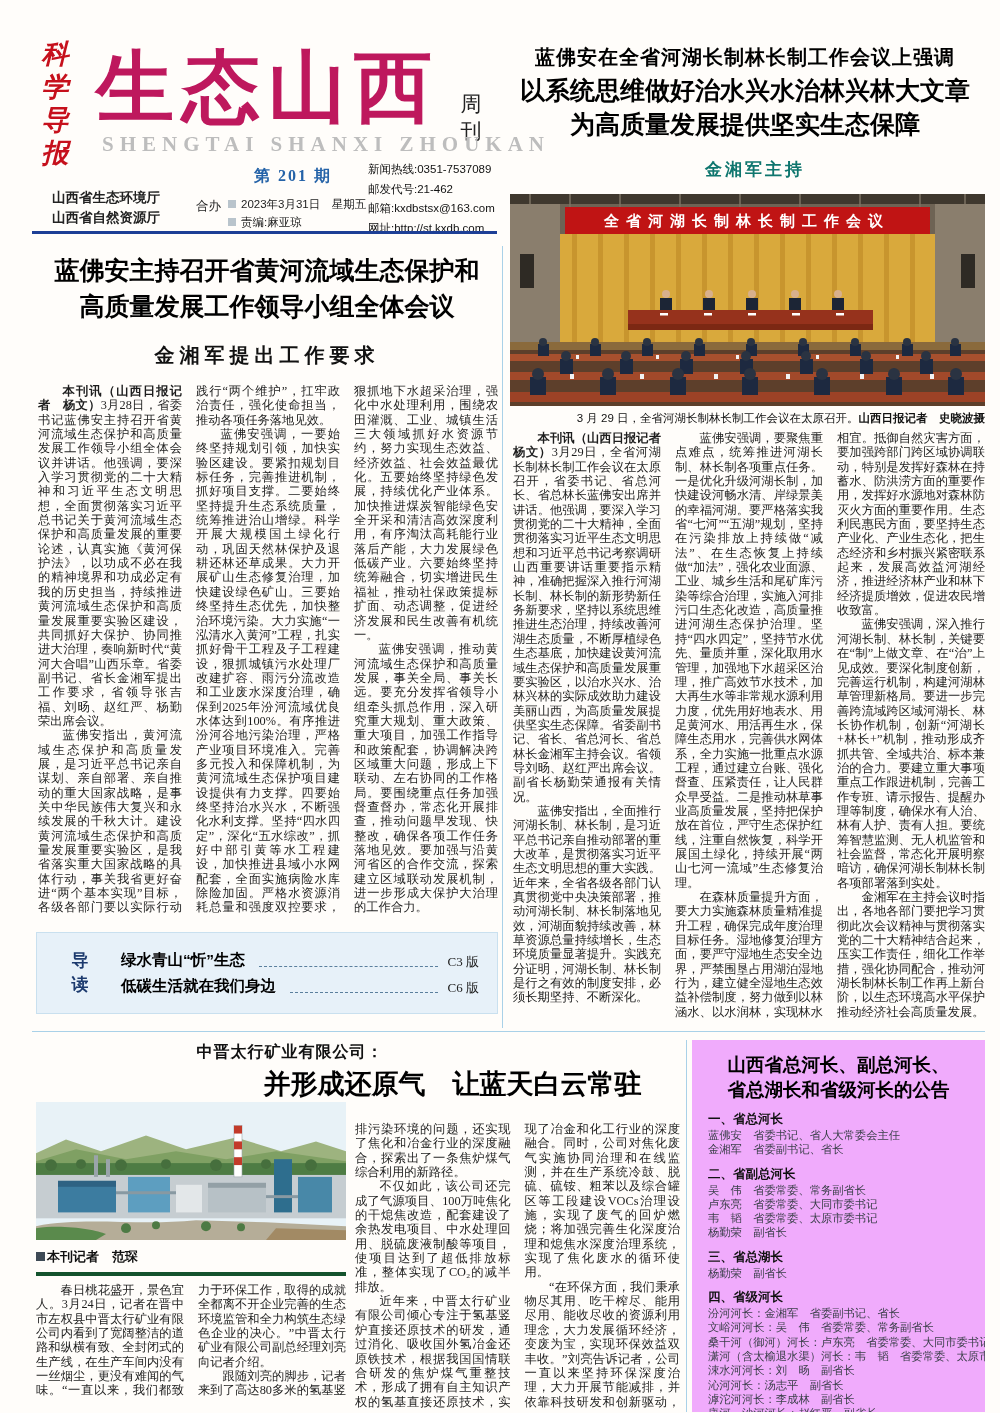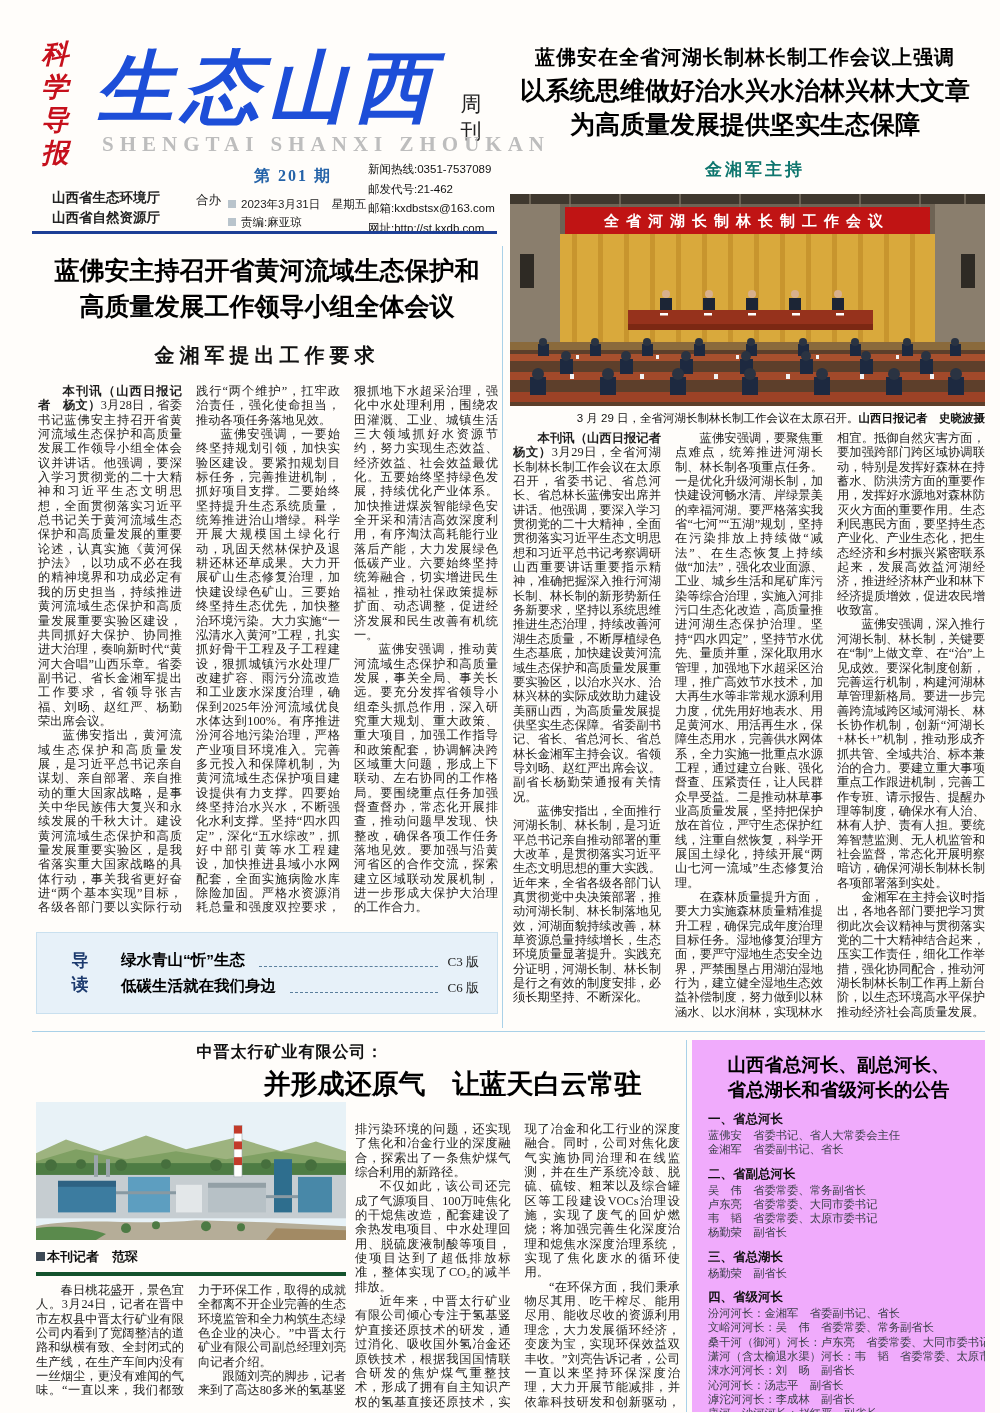--- a/index.html
+++ b/index.html
@@ -3,28 +3,28 @@
 <meta charset="utf-8">
 <style>
   * { margin:0; padding:0; box-sizing:border-box; }
   body { background:#e9e9e9; font-family:"Liberation Serif", serif; }
   .page { position:relative; width:1000px; height:1413px; background:#fffdfa; margin:0 auto; overflow:hidden; }
 
   
   .brand-vertical { position:absolute; left:38px; top:38px; width:34px; font-size:27px; line-height:33px;
     color:#c6101c; font-style:italic; font-weight:bold; text-align:center; }
   .paper-title { position:absolute; left:96px; top:38px; width:370px; font-size:78px; line-height:100px;
-    font-weight:900; color:#1d4ed8; letter-spacing:8px; white-space:nowrap;font-style:italic; }
+    font-weight:900; color:#be185d; letter-spacing:8px; white-space:nowrap; }
   .weekly { position:absolute; left:458px; top:90px; width:26px; font-size:21px; line-height:27px;
     color:#222; text-align:center; font-family:"Liberation Sans",sans-serif; }
   .pinyin { position:absolute; left:102px; top:132px; font-size:21px; letter-spacing:6px; color:#bdbdbd;
     font-weight:bold; white-space:nowrap; }
   .org-block { position:absolute; left:52px; top:188px; font-size:13.5px; line-height:20px; font-weight:bold; color:#222;
     font-family:"Liberation Sans",sans-serif;}
-  .org-suffix { position:absolute; left:196px; top:192px; font-size:12.5px; color:#222; font-family:"Liberation Sans",sans-serif;}
+  .org-suffix { position:absolute; left:196px; top:198px; font-size:12.5px; color:#222; font-family:"Liberation Sans",sans-serif;}
   .issue-no { position:absolute; left:228px; top:166px; width:130px; text-align:center; font-size:16px; font-weight:bold;
     color:#2563a8; letter-spacing:2px; }
   .mast-line { position:absolute; font-size:11.5px; color:#222; font-family:"Liberation Sans",sans-serif; white-space:nowrap;}
   .sq { display:inline-block; width:8px; height:8px; background:#b9c4cc; margin-right:5px; }
   .contact-block { position:absolute; left:368px; top:160px; font-size:11.5px; line-height:19.5px; color:#111;
     font-family:"Liberation Sans",sans-serif; white-space:nowrap; }
   .navy-rule { position:absolute; left:32px; top:231px; width:465px; height:3px; background:#1d3f96; }
 
   
   .lead-kicker { position:absolute; left:505px; top:44px; width:480px; text-align:center; font-size:20px; font-weight:900;

